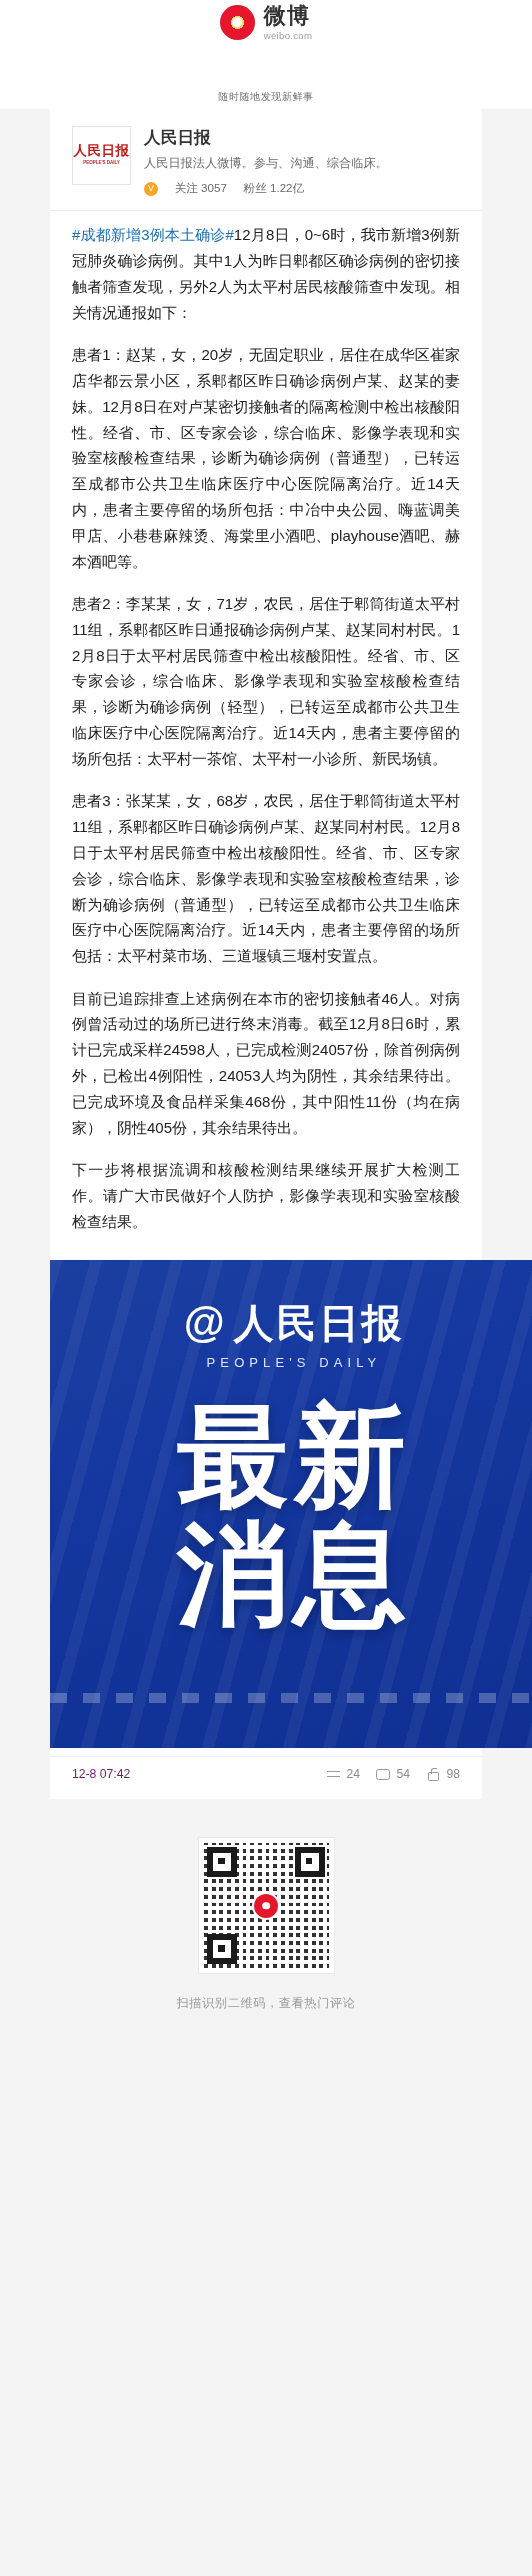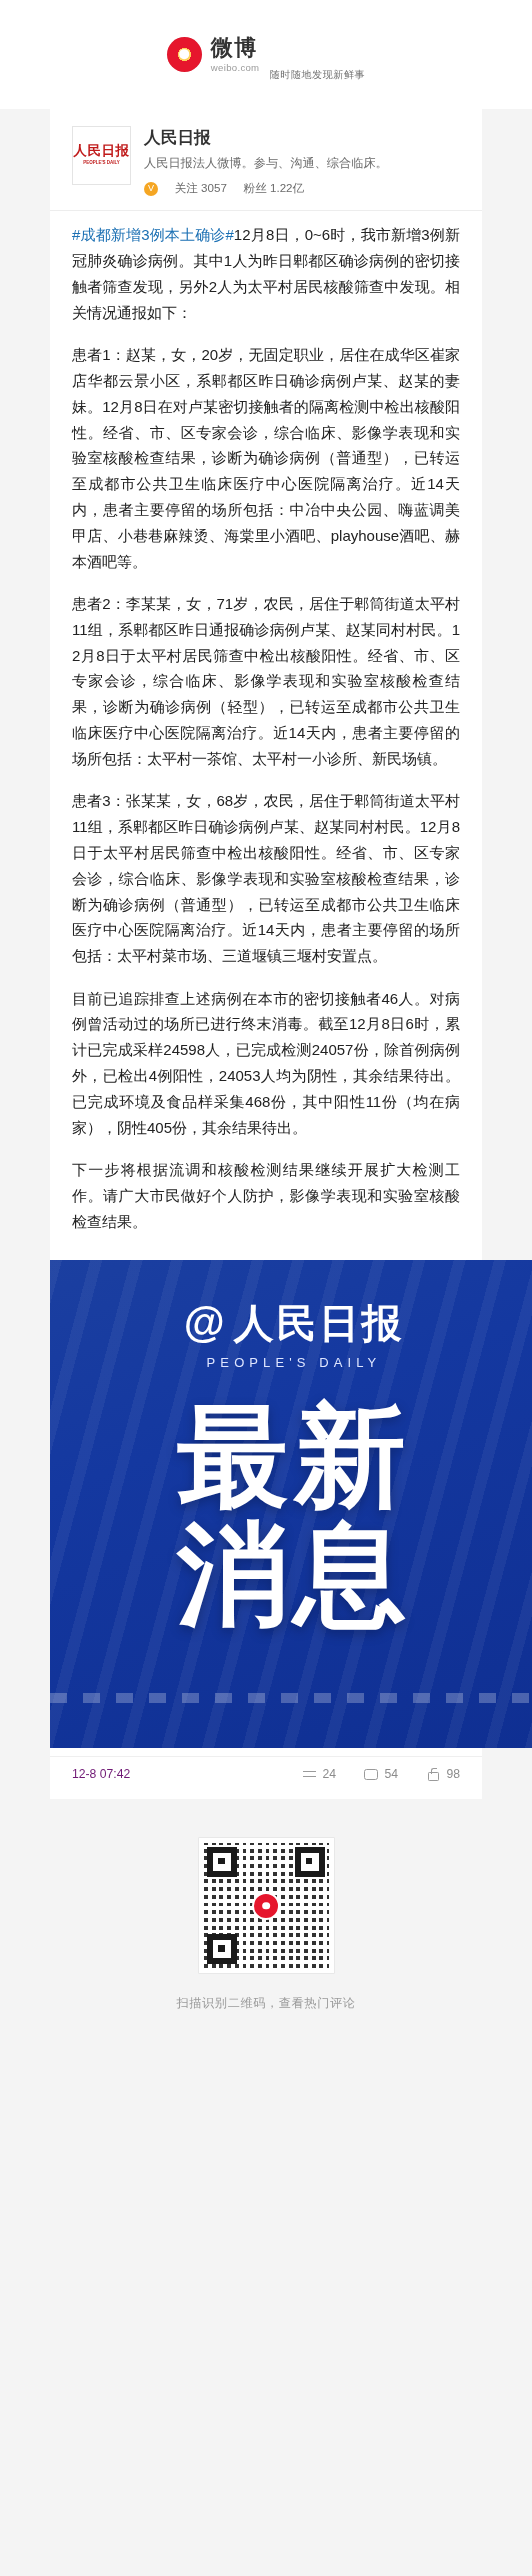--- a/index.html
+++ b/index.html
@@ -16,20 +16,21 @@
     flex-direction: column;
     align-items: center;
   }
 
   
   .topbar {
     width: 532px;
     height: 109px;
     background: #ffffff;
     display: flex;
+    flex-direction: column;
     align-items: center;
     justify-content: center;
     gap: 10.3px;
   }
   .brandrow {
     display: flex;
     align-items: center;
     gap: 9px;
   }
   .weibo-eye {
@@ -238,21 +239,21 @@
     display: flex;
     align-items: center;
     justify-content: space-between;
     padding: 10.3px 22px 11.6px 22px;
     border-top: 0.6px solid #efefef;
   }
   .meta .time {
     font-size: 12.2px;
     color: #701a75;
   }
-  .actions { display: flex; align-items: flex-end; gap: 28px; }
+  .actions { display: flex; align-items: flex-end; gap: 16px; }
   .action {
     display: flex;
     align-items: center;
     gap: 6.4px;
     font-size: 12.2px;
     color: #8c8c8c;
   }
   .ic {
     width: 14px; height: 13px;
     display: inline-block;

